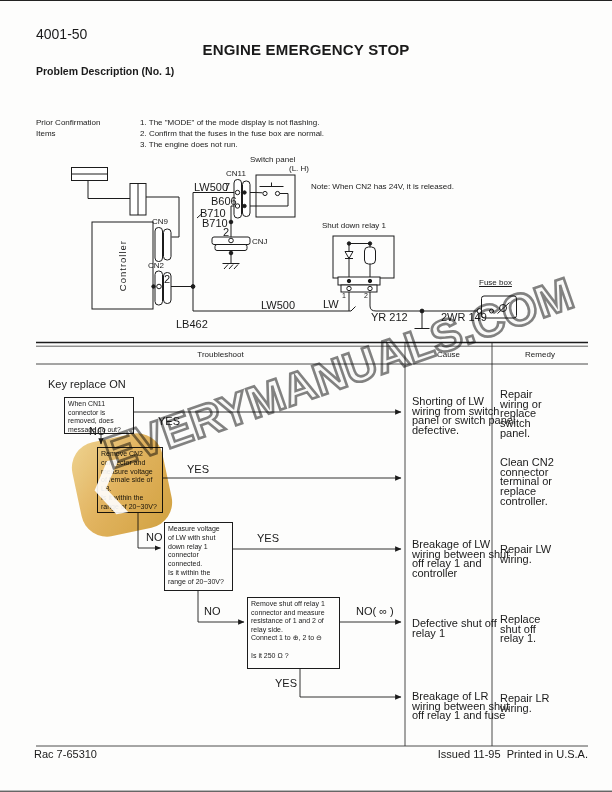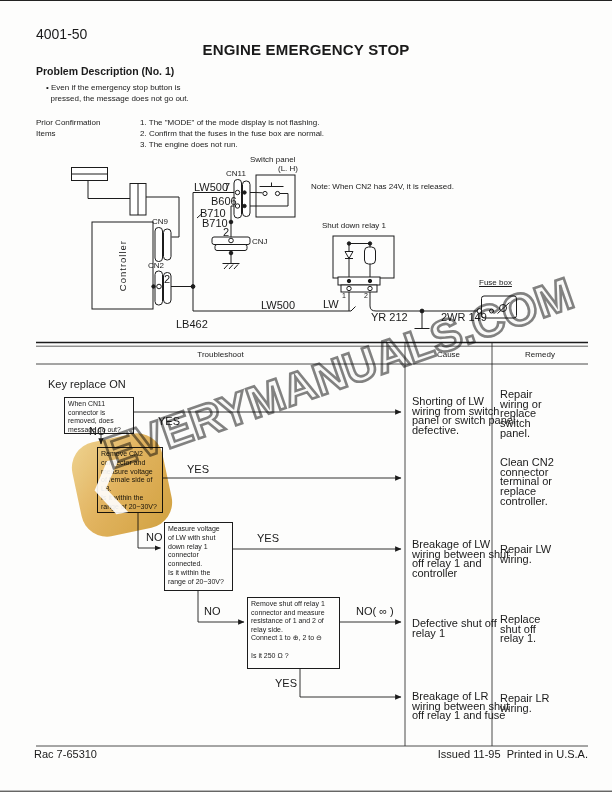--- a/index.html
+++ b/index.html
@@ -176,30 +176,28 @@
       <path d="M232,549 H401" marker-end="url(#arr)"></path>
       <path d="M198,590 V622 H244" marker-end="url(#arr)"></path>
       <path d="M339,622 H401" marker-end="url(#arr)"></path>
       <path d="M300,668 V697 H401" marker-end="url(#arr)"></path>
     </g>
   </svg>
 
   <div class="t f9" style="left:36px;top:29px;">4001-50</div>
   <div class="t b ctr" style="left:0;width:612px;top:41px;font-size:15px;letter-spacing:.2px;">ENGINE EMERGENCY STOP</div>
   <div class="t b" style="left:36px;top:65px;font-size:10.5px;">Problem Description (No. 1)</div>
-  <div class="t f8" style="left:46px;top:83px;">• Even if the emergency stop button is
-  pressed, the message does not go out.</div>
   <div class="t f8" style="left:36px;top:118px;">Prior Confirmation
 Items</div>
   <div class="t f8" style="left:140px;top:117px;line-height:11px;">1. The "MODE" of the mode display is not flashing.
 2. Confirm that the fuses in the fuse box are normal.
 3. The engine does not run.</div>
 
   <div class="t f8" style="left:250px;top:155px;">Switch panel</div>
-  <div class="t f8" style="left:262px;top:164px;padding-left:16px;">(L. H)</div>
+  <div class="t f8" style="left:273px;top:164px;padding-left:16px;">(L. H)</div>
   <div class="t f8" style="left:226px;top:169px;">CN11</div>
   <div class="t f75" style="left:194px;top:183px;">LW500</div>
   <div class="t f75" style="left:224px;top:183px;">7</div>
   <div class="t f75" style="left:211px;top:197px;">B606</div>
   <div class="t f75" style="left:200px;top:209px;">B710</div>
   <div class="t f75" style="left:202px;top:219px;">B710</div>
   <div class="t f75" style="left:223px;top:228px;">2</div>
   <div class="t f8" style="left:252px;top:237px;">CNJ</div>
   <div class="t f8" style="left:152px;top:217px;">CN9</div>
   <div class="t f8" style="left:148px;top:261px;">CN2</div>

